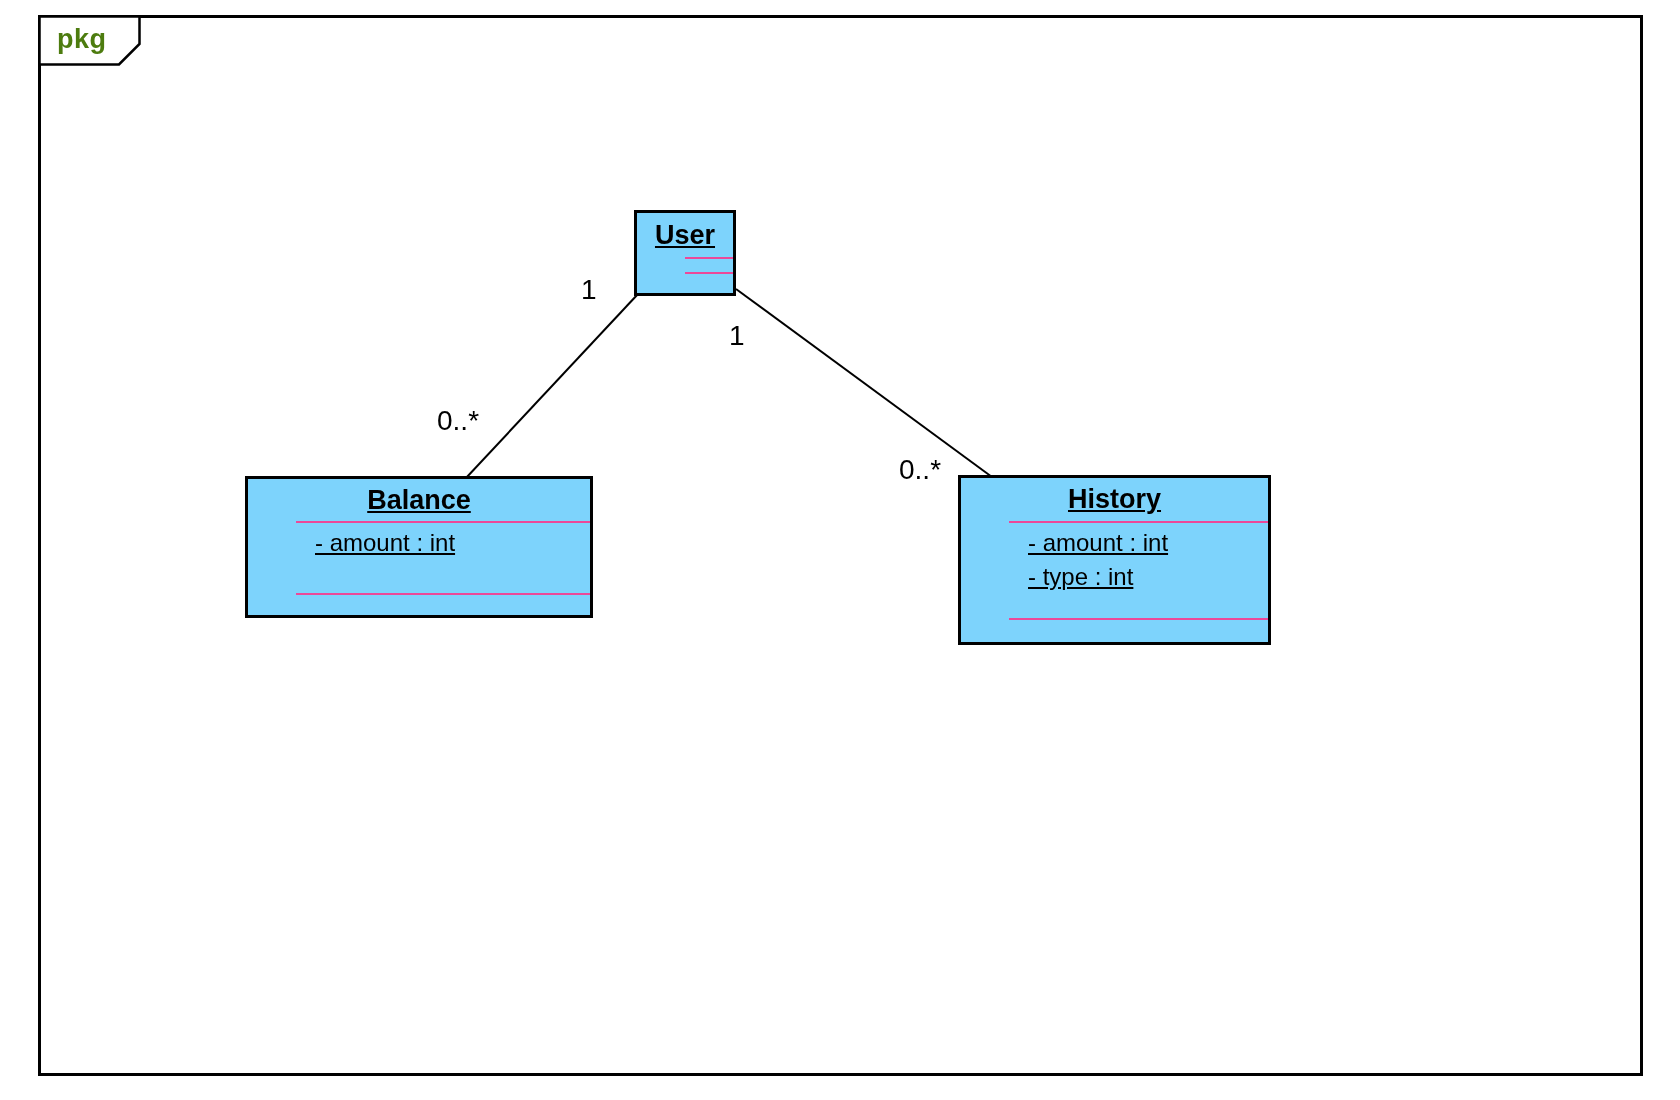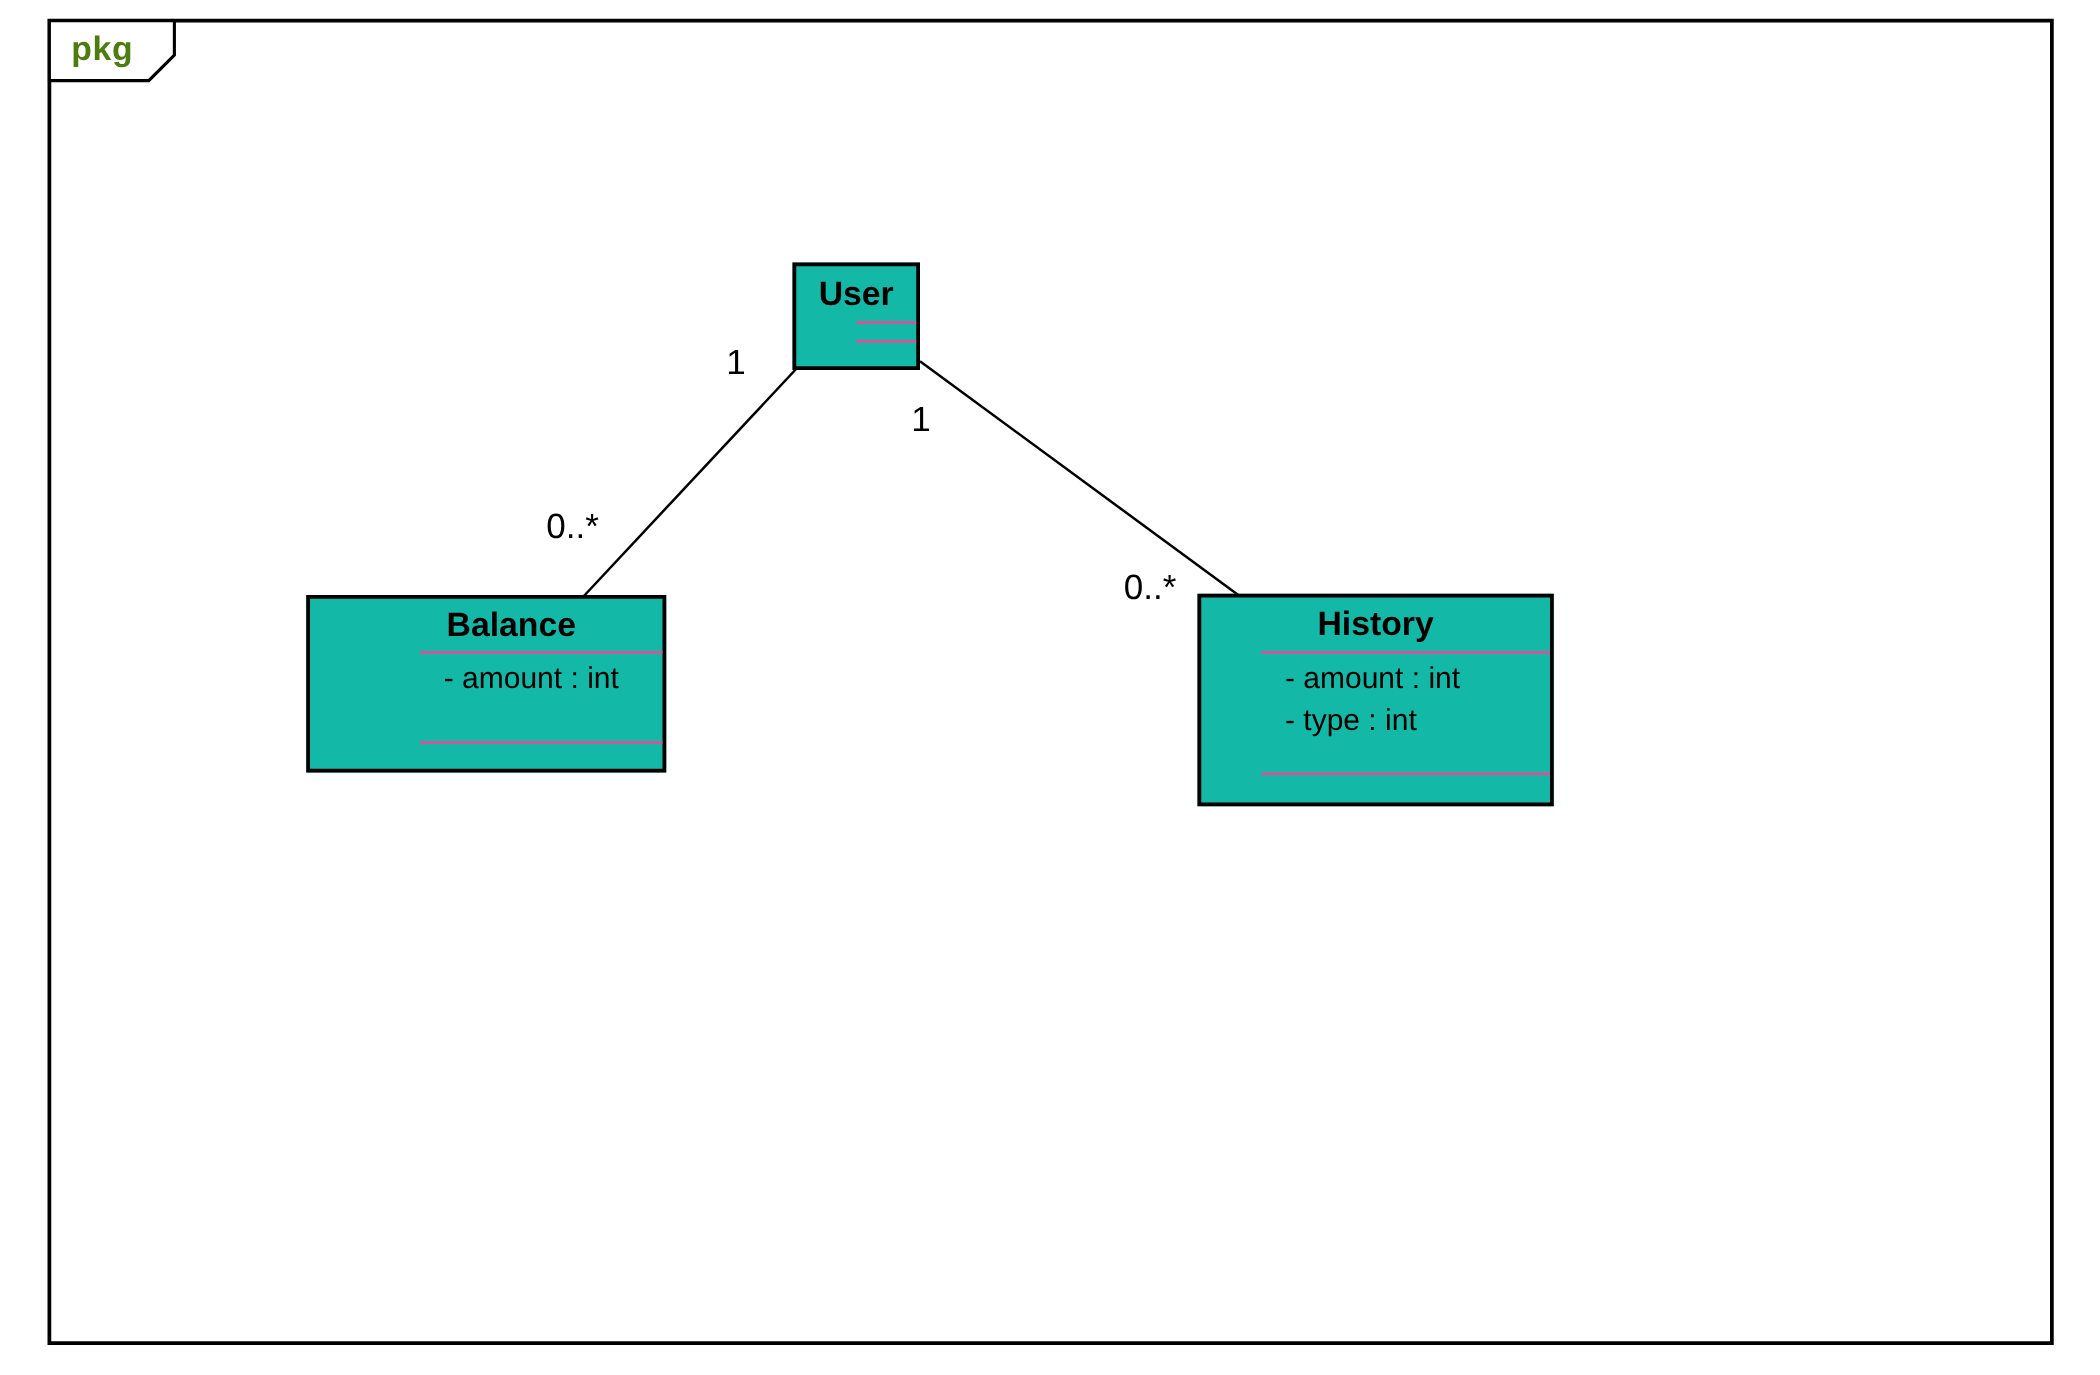--- a/index.html
+++ b/index.html
@@ -45,23 +45,24 @@
     position: absolute;
     left: 0; top: 0;
     width: 1680px; height: 1100px;
     pointer-events: none;
   }
   
   .uml-class {
     position: absolute;
     box-sizing: border-box;
     border: 3.5px solid #000000;
-    background: #14b8a6;
+    background: #7dd3fc;
     display: flex;
     flex-direction: column;
+    text-decoration: underline;
   }
   .uml-class .title {
     box-sizing: border-box;
     display: flex;
     align-items: center;
     justify-content: center;
     font-weight: bold;
     font-size: 27px;
     color: #000000;
     flex: 0 0 auto;
@@ -78,26 +79,26 @@
     font-size: 24px;
     line-height: 34px;
     color: #000000;
     white-space: nowrap;
   }
   .class-user   { left: 634px; top: 210px; width: 102px; height: 86px; }
   .class-user .title        { height: 44px; }
   .class-user .attrs-empty  { height: 15px; }
   .class-user .ops-empty    { height: 20px; }
 
-  .class-balance { left: 245px; top: 476px; width: 288px; height: 142px; padding-left: 40px; }
+  .class-balance { left: 245px; top: 476px; width: 348px; height: 142px; }
   .class-balance .title       { height: 42px; }
   .class-balance .attrs       { height: 72px; }
   .class-balance .ops-empty   { height: 21px; }
 
-  .class-history { left: 958px; top: 475px; width: 285px; height: 170px; }
+  .class-history { left: 958px; top: 475px; width: 313px; height: 170px; }
   .class-history .title       { height: 43px; }
   .class-history .attrs       { height: 97px; }
   .class-history .ops-empty   { height: 23px; }
 
   
   .mult {
     position: absolute;
     font-size: 28px;
     color: #000000;
     white-space: nowrap;

